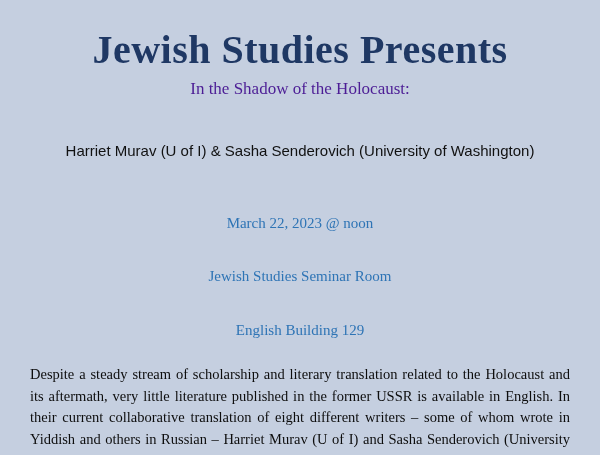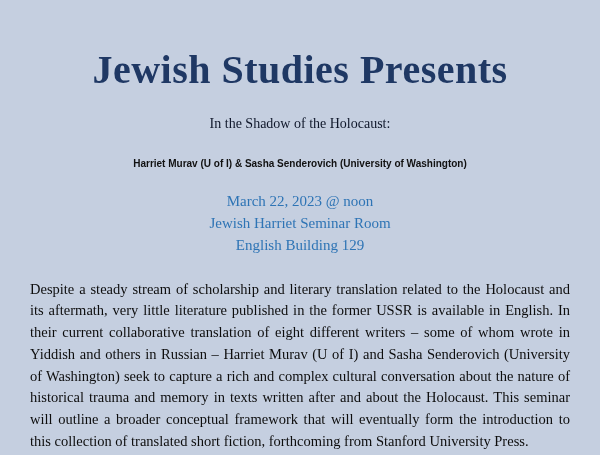--- a/index.html
+++ b/index.html
@@ -10,62 +10,63 @@
     width: 600px;
     height: 455px;
     background: #c5cfe0;
     font-family: "Liberation Serif", serif;
     overflow: hidden;
   }
   .poster {
     width: 600px;
     height: 455px;
     box-sizing: border-box;
-    padding: 38px 30px 0 30px;
+    padding: 18px 30px 0 30px;
     display: flex;
     flex-direction: column;
     align-items: center;
   }
   .main-title {
     font-family: "Liberation Serif", serif;
     font-weight: bold;
     font-size: 40px;
     color: #1f3864;
     letter-spacing: 0.5px;
     text-align: center;
     line-height: 1.1;
     margin: 10px 0 0 0;
   }
   .subtitle-block {
-    margin-top: 22px;
+    margin-top: 5px;
     text-align: center;
-    color: #0f172a;
-    font-size: 14px;
+    color: #4c1d95;
+    font-size: 17px;
     line-height: 1.45;
   }
   .subtitle-line {
     display: block;
   }
   .speakers {
-    margin-top: 24px;
+    margin-top: 40px;
     text-align: center;
     font-family: "Liberation Sans", sans-serif;
-    font-size: 10px;
+    font-size: 15px;
     color: #111111;
-    font-weight: bold;
+    font-weight: normal;
   }
   .details-block {
     margin-top: 22px;
     text-align: center;
     color: #2e74b5;
     font-size: 15px;
     line-height: 1.45;
   }
   .details-line {
     display: block;
+    margin-top: 32px;
   }
   .abstract {
     margin-top: 22px;
     width: 540px;
     text-align: left;
     color: #0d0d0d;
     font-size: 14.5px;
     line-height: 1.5;
     text-align: justify;
     text-justify: inter-word;
@@ -79,19 +80,19 @@
   <h1 class="main-title">Jewish Studies Presents</h1>
 
   <div class="subtitle-block">
     <span class="subtitle-line">In the Shadow of the Holocaust:</span>
   </div>
 
   <div class="speakers">Harriet Murav (U of I) &amp; Sasha Senderovich (University of Washington)</div>
 
   <div class="details-block">
     <span class="details-line">March 22, 2023 @ noon</span>
-    <span class="details-line">Jewish Harriet Seminar Room</span>
+    <span class="details-line">Jewish Studies Seminar Room</span>
     <span class="details-line">English Building 129</span>
   </div>
 
   <p class="abstract">Despite a steady stream of scholarship and literary translation related to the Holocaust and its aftermath, very little literature published in the former USSR is available in English. In their current collaborative translation of eight different writers – some of whom wrote in Yiddish and others in Russian – Harriet Murav (U of I) and Sasha Senderovich (University of Washington) seek to capture a rich and complex cultural conversation about the nature of historical trauma and memory in texts written after and about the Holocaust. This seminar will outline a broader conceptual framework that will eventually form the introduction to this collection of translated short fiction, forthcoming from Stanford University Press.</p>
 
 </div>
 
 </body></html>

